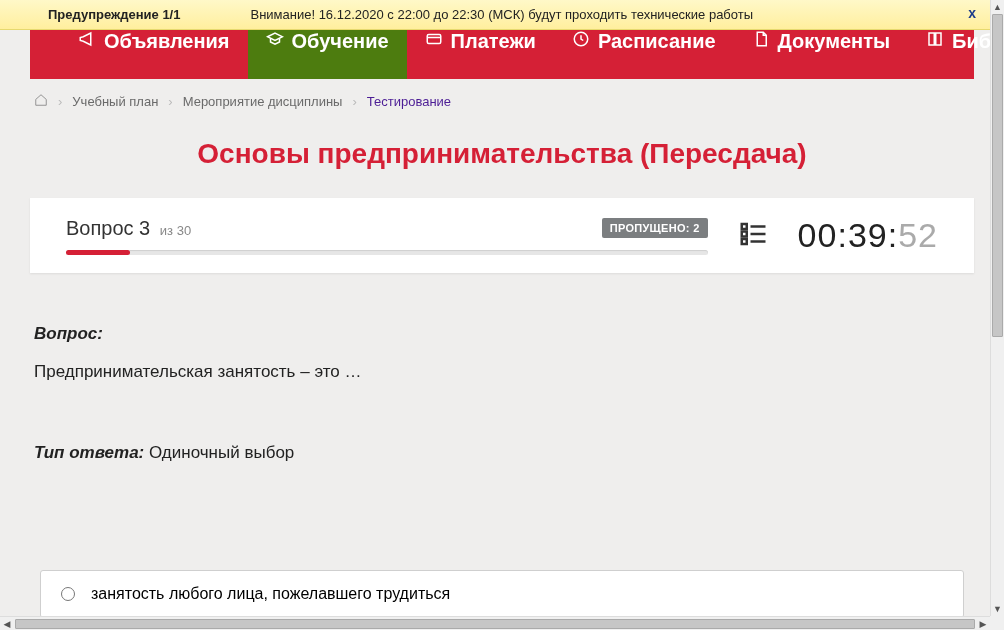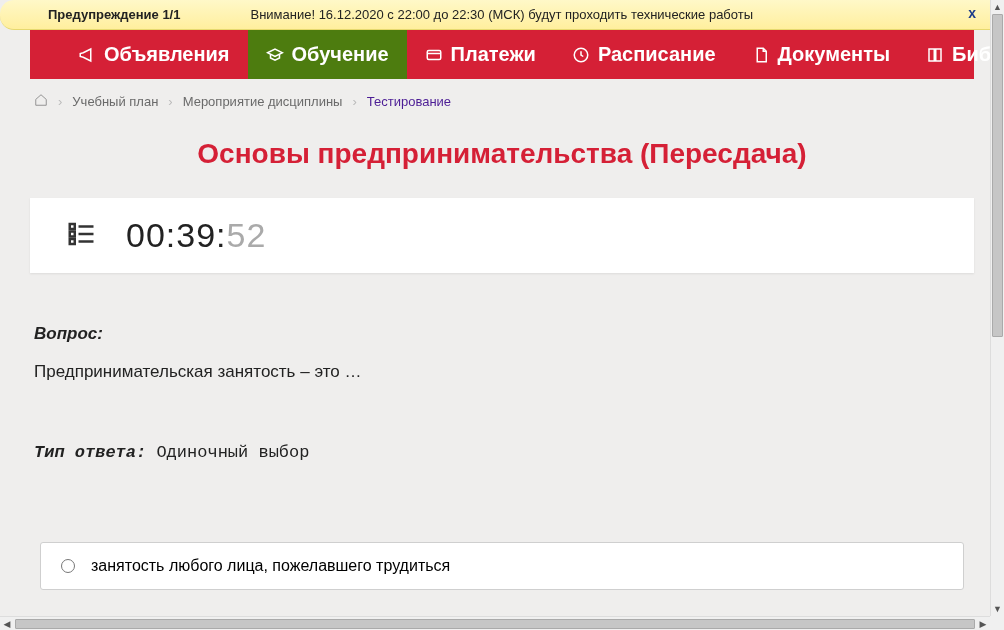--- a/index.html
+++ b/index.html
@@ -15,21 +15,20 @@
   .warning-bar {
     height: 30px;
     background: linear-gradient(#fff8c8, #ffef9e);
     border-bottom: 1px solid #e6d96f;
     display: flex;
     align-items: center;
     font-size: 13px;
     color: #222;
     padding: 0 24px 0 48px;
     position: relative;
-    border-radius: 14px;
   }
   .warning-title { font-weight: bold; margin-right: 70px; }
   .warning-msg { flex: 1; }
   .warning-close {
     position: absolute;
     right: 28px;
     top: 5px;
     font-weight: bold;
     color: #1a3a8a;
     font-size: 14px;
@@ -39,21 +38,21 @@
   .nav {
     background: #d52036;
     height: 49px;
     display: flex;
     align-items: stretch;
     padding: 0 0 0 30px;
     margin: 0 30px;
   }
   .nav-item {
     display: flex;
-    align-items: center;
+    align-items: flex-start;
     padding: 0 18px;
     color: #fff;
     font-size: 20px;
     font-weight: bold;
     cursor: pointer;
     gap: 8px;
   }
   .nav-item.active { background: #4d7c0f; }
   .nav-icon { display: inline-flex; width: 18px; height: 18px; }
   .nav-icon svg { width: 18px; height: 18px; stroke: #fff; fill: none; stroke-width: 2; }
@@ -110,21 +109,21 @@
   }
   .progress-fill { height: 100%; background: #d52036; border-radius: 3px; }
 
   .list-ic svg { width: 30px; height: 30px; stroke: #333; fill: none; stroke-width: 2; cursor: pointer; }
   .timer { font-size: 34px; color: #222; letter-spacing: 1px; font-weight: 300; }
   .timer .sec { color: #aaa; }
 
   .content { padding: 48px 34px 20px; font-size: 17px; color: #222; line-height: 1.5; }
   .q-label { font-style: italic; font-weight: bold; margin-bottom: 12px; }
   .q-text { margin-bottom: 56px; }
-  .answer-type { margin-bottom: 56px; font-family: Liberation Mono, monospace; }
+  .answer-type { margin-bottom: 84px; }
   .answer-type .lbl { font-style: italic; font-weight: bold; }
 
   .answers { padding: 0 40px; }
   .answer-option {
     border: 1px solid #cfcfcf;
     background: #fff;
     padding: 14px 20px;
     margin-bottom: 28px;
     display: flex;
     align-items: center;
@@ -240,20 +239,39 @@
   <a>Учебный план</a>
   <span class="bc-sep">›</span>
   <a>Мероприятие дисциплины</a>
   <span class="bc-sep">›</span>
   <span class="current">Тестирование</span>
 </div>
 
 <div class="title">Основы предпринимательства (Пересдача)</div>
 
 <div class="status-card">
+  <div class="q-left">
+    <div class="q-hdr">
+      <div class="q-num">
+        <span>Вопрос</span>
+        <span>3</span>
+        <span class="of">
+          <span>из</span>
+          <span>30</span>
+        </span>
+      </div>
+      <div class="skipped">
+        <span>ПРОПУЩЕНО:</span>
+        <span>2</span>
+      </div>
+    </div>
+    <div class="progress">
+      <div class="progress-fill" id="pfill" style="width: 10%;"></div>
+    </div>
+  </div>
   <div class="list-ic">
     <svg viewBox="0 0 24 24">
       <rect x="3" y="4" width="4" height="4"></rect>
         <line x1="10" y1="6" x2="22" y2="6"></line>
       <rect x="3" y="10" width="4" height="4"></rect>
         <line x1="10" y1="12" x2="22" y2="12"></line>
       <rect x="3" y="16" width="4" height="4"></rect>
         <line x1="10" y1="18" x2="22" y2="18"></line>
     </svg>
   </div>

